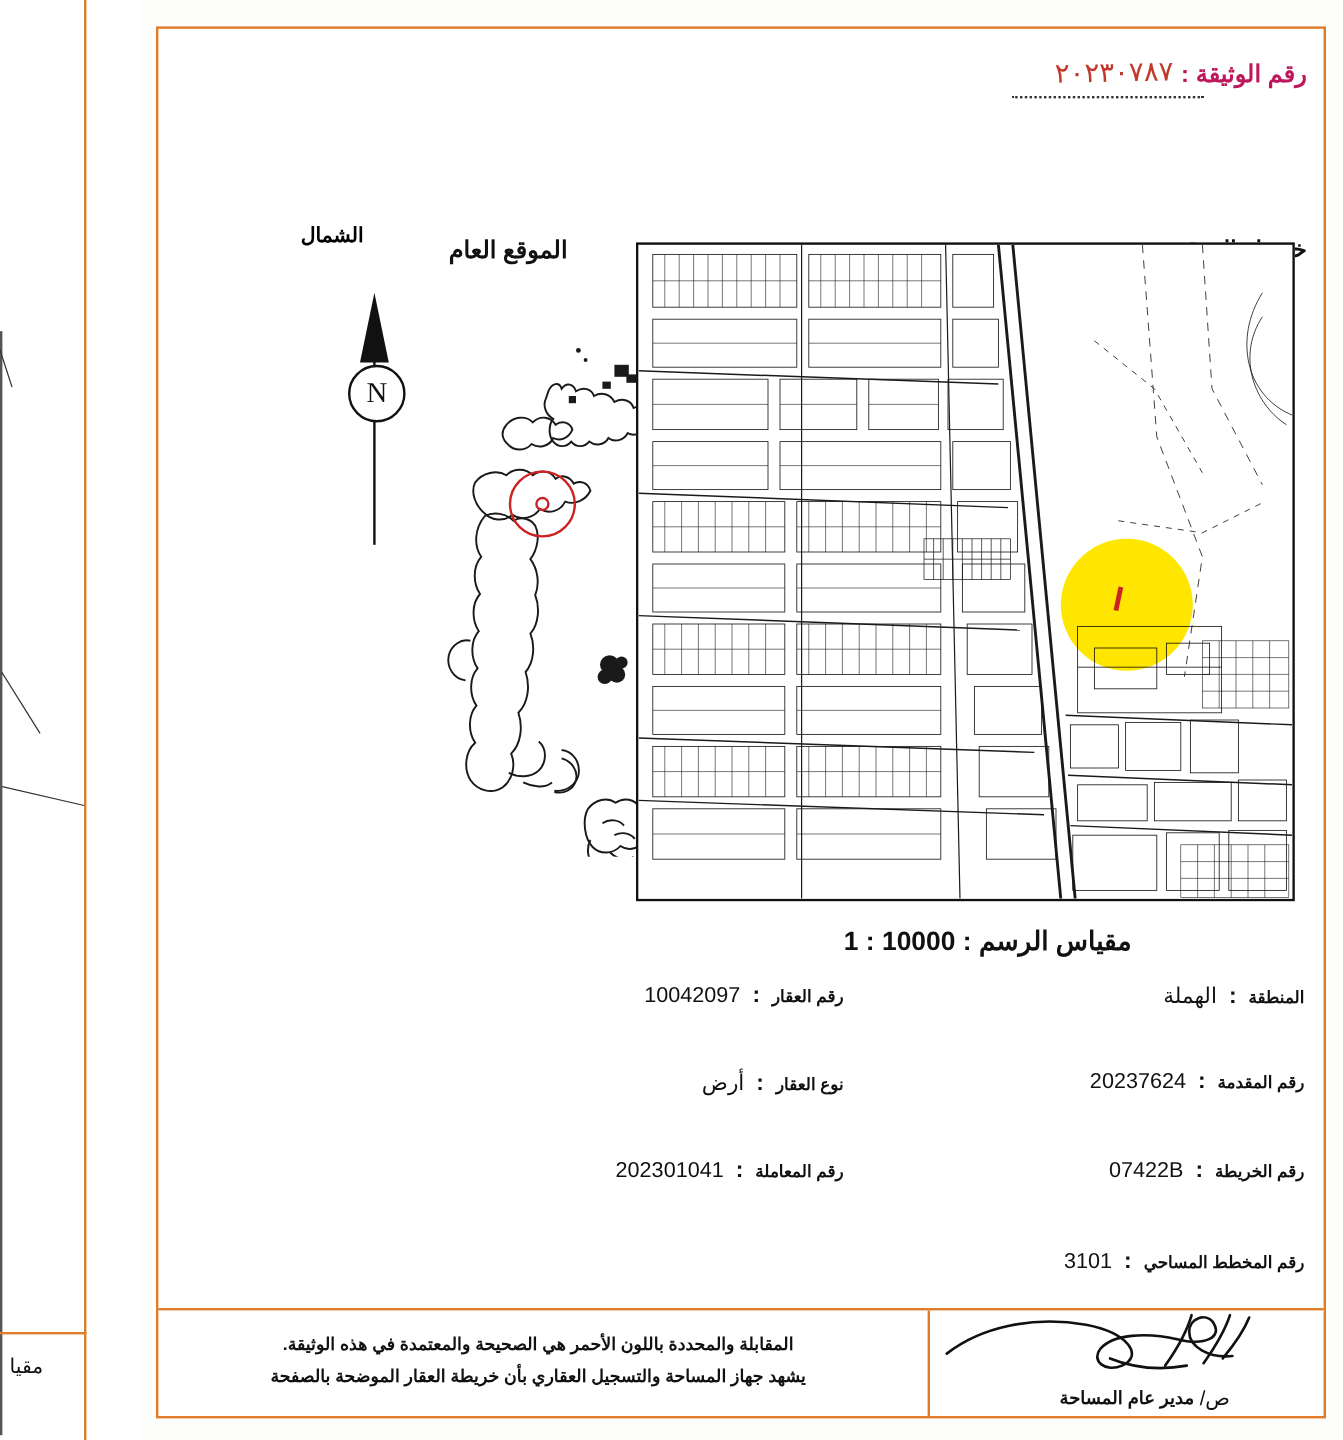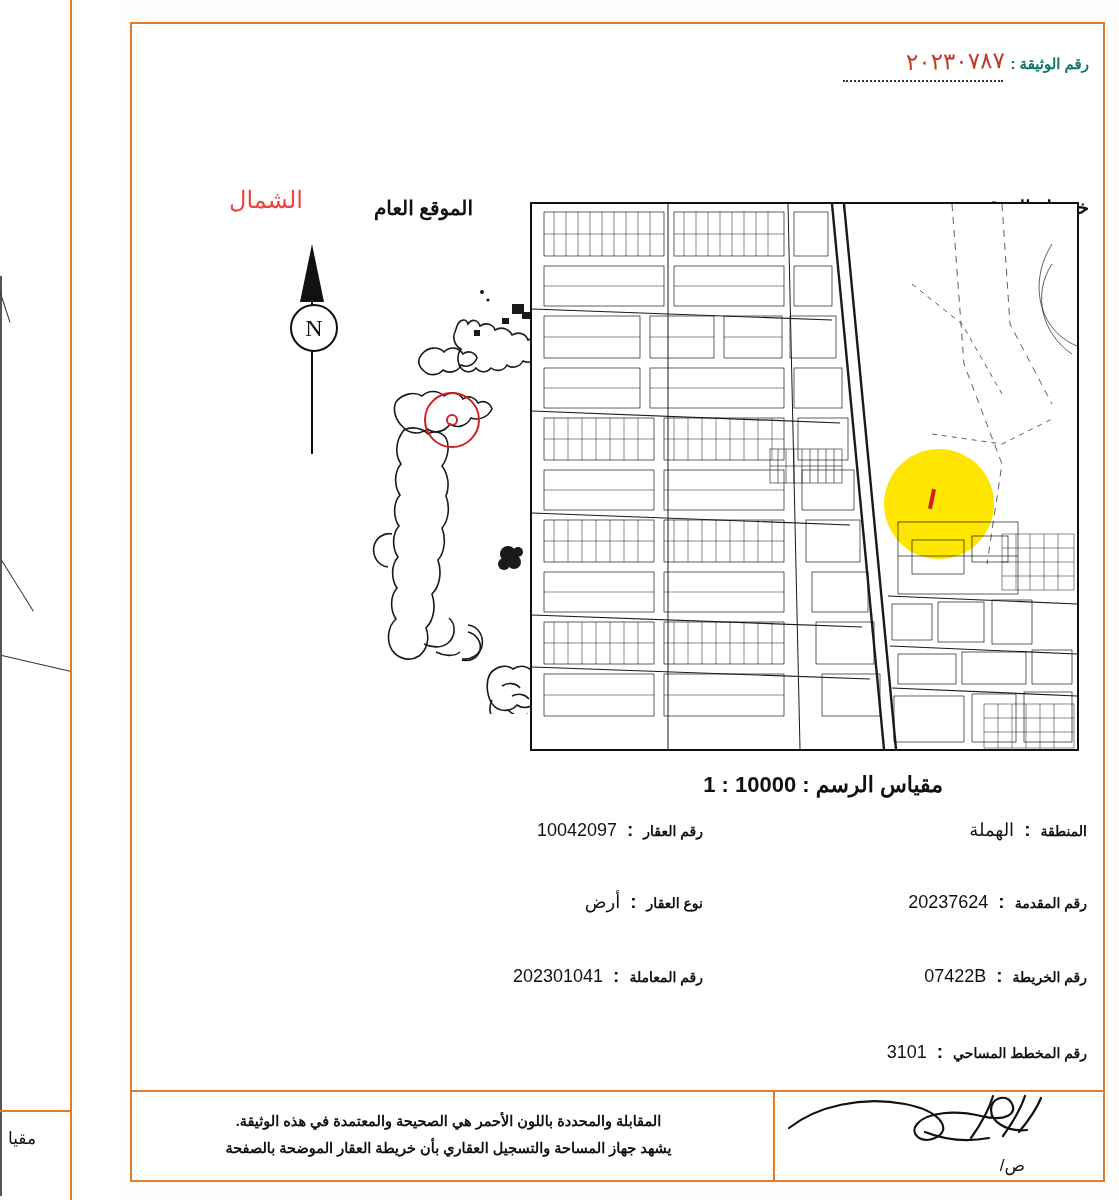--- a/index.html
+++ b/index.html
@@ -110,23 +110,23 @@
   .doc-number-row {
     position: absolute;
     right: 14px;
     top: 24px;
     display: flex;
     flex-direction: row;
     align-items: baseline;
     gap: 6px;
   }
   .doc-number-label {
-    font-size: 15px;
-    font-weight: bold;
-    color: #0f766e;
+    font-size: 20px;
+    font-weight: bold;
+    color: #be185d;
     letter-spacing: 0px;
   }
   .doc-number-value {
     font-size: 23px;
     color: #c0392b;
     font-family: "DejaVu Sans", sans-serif;
     letter-spacing: 1px;
     transform: rotate(-1.2deg);
   }
   .dotline {
@@ -151,23 +151,23 @@
     right: 630px;
     top: 172px;
     font-size: 20px;
     font-weight: bold;
     color: #111;
   }
   .cap-north {
     position: absolute;
     right: 800px;
     top: 162px;
-    font-size: 24px;
-    font-weight: normal;
-    color: #ef4444;
+    font-size: 17px;
+    font-weight: bold;
+    color: #000000;
   }
 
   
   .north {
     position: absolute;
     left: 150px;
     top: 200px;
     width: 60px;
     height: 230px;
   }
@@ -718,20 +718,21 @@
             <path d="M14,40 C42,18 86,8 130,16 C166,23 178,42 160,50 C146,56 134,46 142,36
                      C152,24 180,22 206,28 C230,34 244,26 236,14 C230,6 216,10 216,22
                      C216,34 232,44 252,42"></path>
             <path d="M196,50 C206,36 214,22 218,8"></path>
             <path d="M228,48 C238,34 246,20 250,8"></path>
             <path d="M244,44 C254,32 262,20 266,10"></path>
             <path d="M150,44 C170,52 192,54 214,50"></path>
           </g>
         </svg>
         <div class="sig-initials">ص/</div>
+        <div class="sig-title">مدير عام المساحة</div>
       </div>
       <div class="footer-text">
         <div>المقابلة والمحددة باللون الأحمر هي الصحيحة والمعتمدة في هذه الوثيقة.</div>
         <div>يشهد جهاز المساحة والتسجيل العقاري بأن خريطة العقار الموضحة بالصفحة</div>
       </div>
     </div>
 
   </div>
 </div>
 

